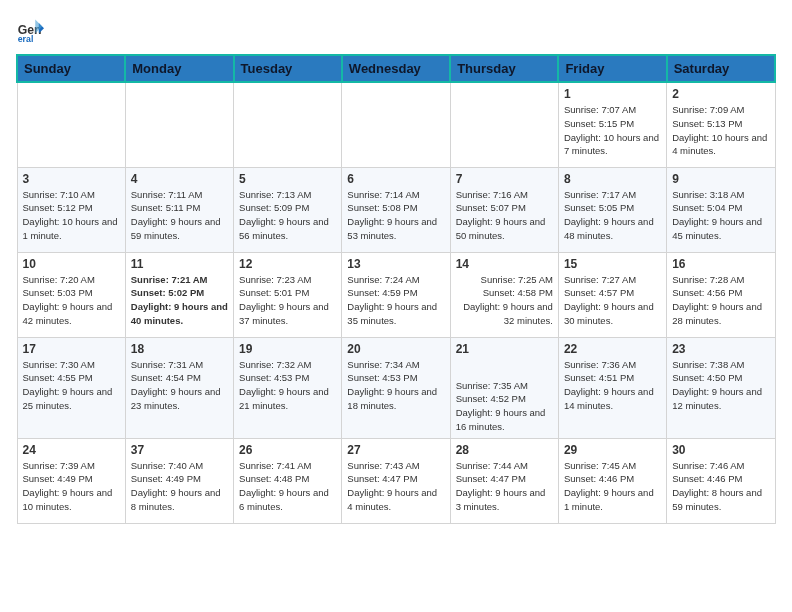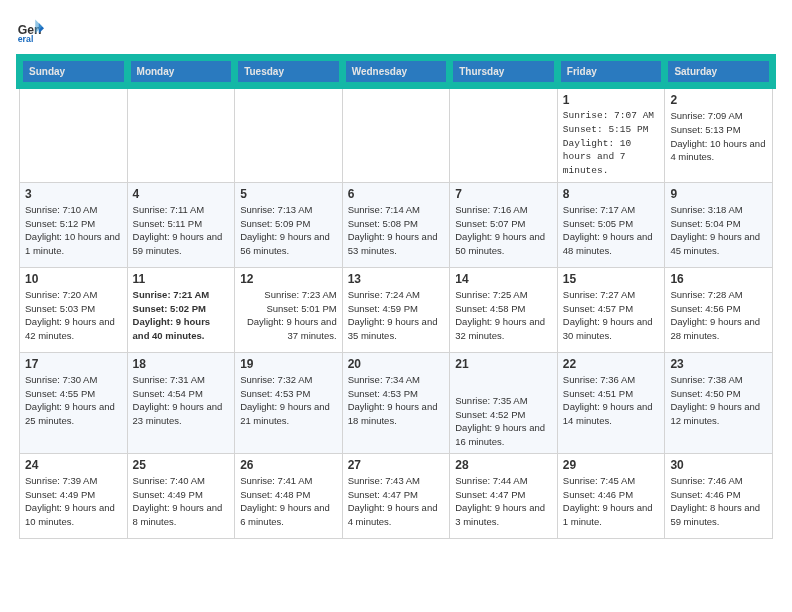--- a/index.html
+++ b/index.html
@@ -51,26 +51,26 @@
     .location {
       font-size: 15px;
       color: #444;
     }
     .calendar {
       width: 100%;
       border-collapse: collapse;
     }
     .calendar th {
       background-color: #2a7abf;
-      color: #e5e5e5;
-      font-size: 10px;
+      color: #0f172a;
+      font-size: 13px;
       font-weight: bold;
       padding: 5px 6px;
       text-align: left;
-      border: 7px solid #14b8a6;
+      border: 2px solid #14b8a6;
     }
     .calendar td {
       width: calc(100%/7);
       vertical-align: top;
       padding: 4px 5px;
       font-size: 10px;
       color: #333;
       border: 1px solid #d4d4d4;
       background: #fff;
       height: 85px;
@@ -132,21 +132,21 @@
   </thead>
   <tbody id="calendar-body">
   <tr>
         <td class="empty-cell"></td>
         <td class="empty-cell"></td>
         <td class="empty-cell"></td>
         <td class="empty-cell"></td>
         <td class="empty-cell"></td>
         <td>
           <span class="day-num">1</span>
-          <div class="day-info" style="white-space: pre-line; font-family: Liberation Mono, monospace;">Sunrise: 7:07 AM
+          <div class="day-info" style="white-space: pre-line;">Sunrise: 7:07 AM
 Sunset: 5:15 PM
 Daylight: 10 hours and 7 minutes.</div>
         </td>
         <td>
           <span class="day-num">2</span>
           <div class="day-info" style="white-space: pre-line;">Sunrise: 7:09 AM
 Sunset: 5:13 PM
 Daylight: 10 hours and 4 minutes.</div>
         </td>
       </tr>
@@ -202,33 +202,33 @@
 Daylight: 9 hours and 42 minutes.</div>
         </td>
         <td>
           <span class="day-num">11</span>
           <div class="day-info" style="white-space: pre-line; font-weight: bold;">Sunrise: 7:21 AM
 Sunset: 5:02 PM
 Daylight: 9 hours and 40 minutes.</div>
         </td>
         <td>
           <span class="day-num">12</span>
-          <div class="day-info" style="white-space: pre-line; text-align: right;">Sunrise: 7:23 AM
+          <div class="day-info" style="white-space: pre-line;">Sunrise: 7:23 AM
 Sunset: 5:01 PM
 Daylight: 9 hours and 37 minutes.</div>
         </td>
         <td>
           <span class="day-num">13</span>
           <div class="day-info" style="white-space: pre-line;">Sunrise: 7:24 AM
 Sunset: 4:59 PM
 Daylight: 9 hours and 35 minutes.</div>
         </td>
         <td>
           <span class="day-num">14</span>
-          <div class="day-info" style="white-space: pre-line;">Sunrise: 7:25 AM
+          <div class="day-info" style="white-space: pre-line; text-align: right;">Sunrise: 7:25 AM
 Sunset: 4:58 PM
 Daylight: 9 hours and 32 minutes.</div>
         </td>
         <td>
           <span class="day-num">15</span>
           <div class="day-info" style="white-space: pre-line;">Sunrise: 7:27 AM
 Sunset: 4:57 PM
 Daylight: 9 hours and 30 minutes.</div>
         </td>
         <td>
@@ -283,21 +283,21 @@
         </td>
       </tr>
       <tr>
         <td>
           <span class="day-num">24</span>
           <div class="day-info" style="white-space: pre-line;">Sunrise: 7:39 AM
 Sunset: 4:49 PM
 Daylight: 9 hours and 10 minutes.</div>
         </td>
         <td>
-          <span class="day-num">25</span>
+          <span class="day-num">37</span>
           <div class="day-info" style="white-space: pre-line;">Sunrise: 7:40 AM
 Sunset: 4:49 PM
 Daylight: 9 hours and 8 minutes.</div>
         </td>
         <td>
           <span class="day-num">26</span>
           <div class="day-info" style="white-space: pre-line;">Sunrise: 7:41 AM
 Sunset: 4:48 PM
 Daylight: 9 hours and 6 minutes.</div>
         </td>

